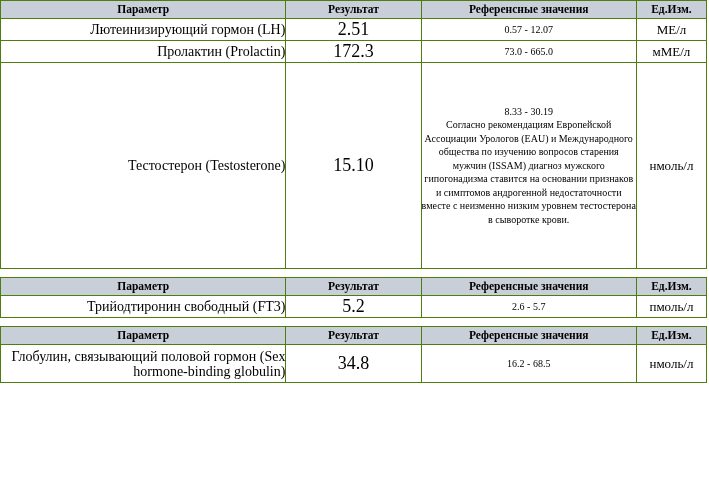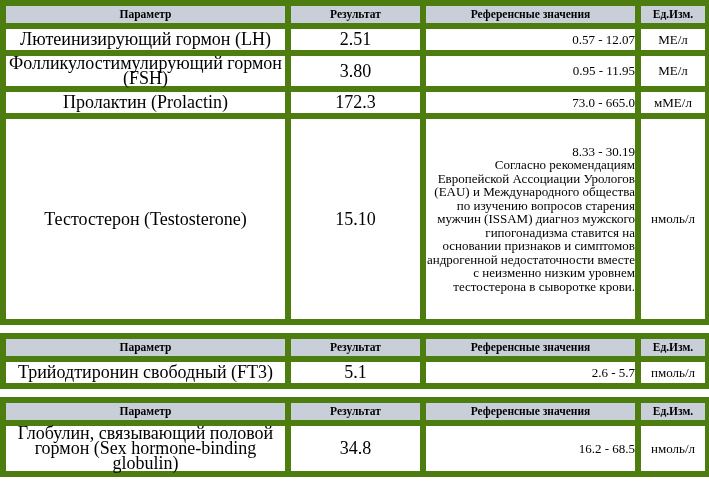--- a/index.html
+++ b/index.html
@@ -18,46 +18,46 @@
     width: 709px;
     position: relative;
   }
   table.lab {
     border-collapse: collapse;
     table-layout: fixed;
     width: 707px;
     margin: 0 0 0 0;
   }
   table.lab td, table.lab th {
-    border: 6px solid #4d7c0f;
+    border: 1px solid #4d7c0f;
     padding: 0;
     vertical-align: middle;
   }
   thead th {
     background: #c9cfd9;
     font-weight: bold;
     font-size: 11.5px;
     text-align: center;
     height: 17px;
     line-height: 15px;
     font-family: "Liberation Serif", serif;
   }
   td.param {
-    text-align: center;
+    text-align: right;
     padding-left: 3px;
-    font-size: 18px;
+    font-size: 14px;
     line-height: 15px;
   }
   td.result {
     text-align: center;
     font-size: 18px;
   }
   td.ref {
-    text-align: right;
-    font-size: 13px;
+    text-align: center;
+    font-size: 10px;
     line-height: 13.5px;
     padding: 2px 4px;
   }
   td.unit {
     text-align: center;
     font-size: 13px;
   }
   .gap {
     height: 8px;
     line-height: 8px;
@@ -94,26 +94,20 @@
       </tr>
     </thead>
     <tbody>
       <tr class="row-h">
         <td class="param">Лютеинизирующий гормон (LH)</td>
         <td class="result">2.51</td>
         <td class="ref">0.57 - 12.07</td>
         <td class="unit">МЕ/л</td>
       </tr>
       <tr class="row-h">
-        <td class="param">Фолликулостимулирующий гормон (FSH)</td>
-        <td class="result">3.80</td>
-        <td class="ref">0.95 - 11.95</td>
-        <td class="unit">МЕ/л</td>
-      </tr>
-      <tr class="row-h">
         <td class="param">Пролактин (Prolactin)</td>
         <td class="result">172.3</td>
         <td class="ref">73.0 - 665.0</td>
         <td class="unit">мМЕ/л</td>
       </tr>
       <tr class="row-big">
         <td class="param">Тестостерон (Testosterone)</td>
         <td class="result">15.10</td>
         <td class="ref" style="white-space: pre-line;">8.33 - 30.19
 Согласно рекомендациям Европейской Ассоциации Урологов (EAU) и Международного общества по изучению вопросов старения мужчин (ISSAM) диагноз мужского гипогонадизма ставится на основании признаков и симптомов андрогенной недостаточности вместе с неизменно низким уровнем тестостерона в сыворотке крови.</td>
@@ -135,21 +129,21 @@
       <tr>
         <th>Параметр</th>
         <th>Результат</th>
         <th>Референсные значения</th>
         <th>Ед.Изм.</th>
       </tr>
     </thead>
     <tbody>
       <tr class="row-h">
         <td class="param">Трийодтиронин свободный (FT3)</td>
-        <td class="result">5.1</td>
+        <td class="result">5.2</td>
         <td class="ref">2.6 - 5.7</td>
         <td class="unit">пмоль/л</td>
       </tr>
     </tbody>
   </table>
 
   <div class="gap">&nbsp;</div>
 
   <table class="lab">
     <colgroup>

